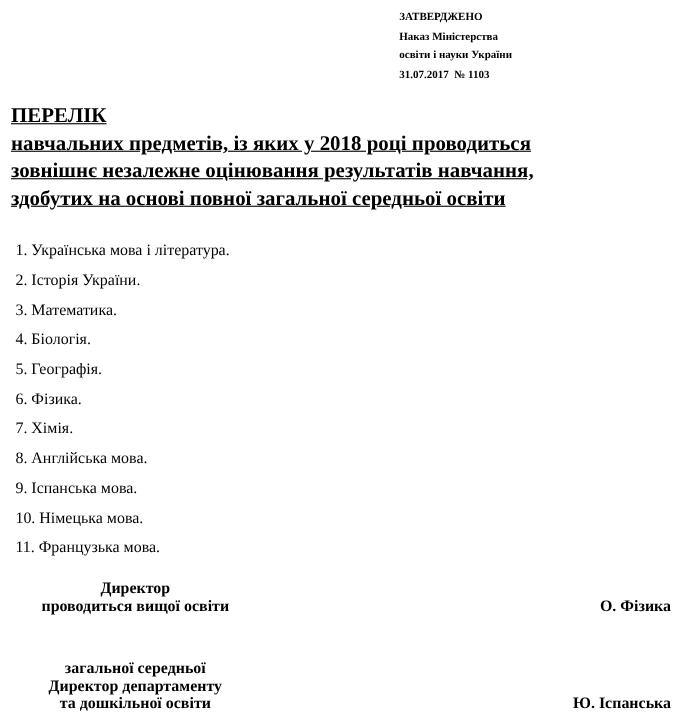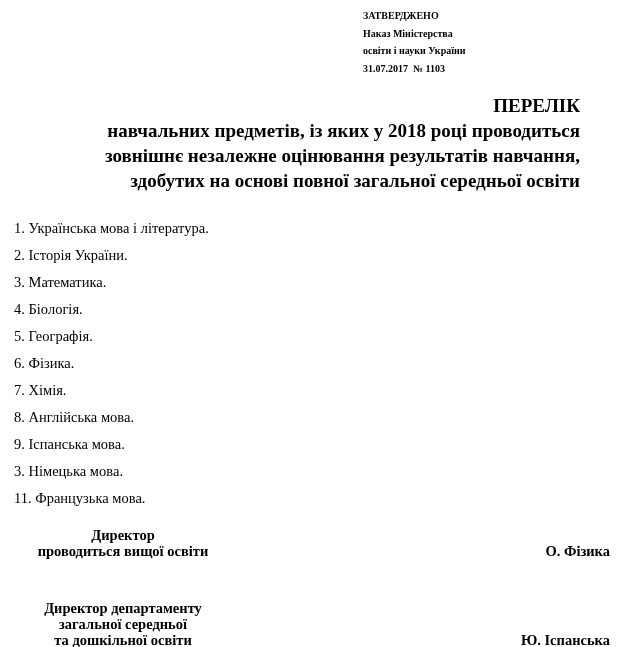--- a/index.html
+++ b/index.html
@@ -19,24 +19,25 @@
   }
   .approval-block {
     margin: 7px 0 0 363px;
     font-size: 10px;
     line-height: 17.5px;
     font-weight: bold;
   }
   .approval-line { white-space: pre; }
   .title-block {
     margin: 16px 40px 0 10px;
-    text-align: right;
+    text-align: left;
     font-size: 19px;
     line-height: 25px;
     font-weight: bold;
+    text-decoration: underline;
   }
   .subject-list {
     margin-top: 22px;
     padding-left: 14px;
     list-style: none;
     font-size: 14.5px;
     line-height: 27px;
     font-weight: normal;
   }
   .sig-row {
@@ -81,34 +82,34 @@
   <ul class="subject-list">
     <li>1. Українська мова і література.</li>
     <li>2. Історія України.</li>
     <li>3. Математика.</li>
     <li>4. Біологія.</li>
     <li>5. Географія.</li>
     <li>6. Фізика.</li>
     <li>7. Хімія.</li>
     <li>8. Англійська мова.</li>
     <li>9. Іспанська мова.</li>
-    <li>3. Німецька мова.</li>
+    <li>10. Німецька мова.</li>
     <li>11. Французька мова.</li>
   </ul>
 
   <div class="sig-row sig-row-1">
     <div class="sig-title">
       <div>Директор</div>
       <div>проводиться вищої освіти</div>
     </div>
     <div class="sig-name">О. Фізика</div>
   </div>
 
   <div class="sig-row sig-row-2">
     <div class="sig-title">
+      <div>загальної середньої</div>
       <div>Директор департаменту</div>
-      <div>загальної середньої</div>
       <div>та дошкільної освіти</div>
     </div>
     <div class="sig-name">Ю. Іспанська</div>
   </div>
 
 </div>
 
 </body></html>

